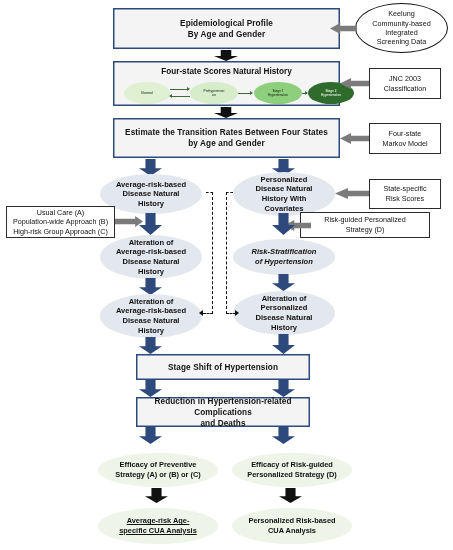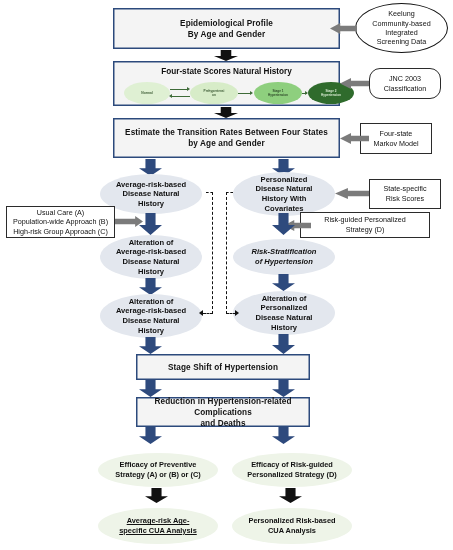--- a/index.html
+++ b/index.html
@@ -126,32 +126,32 @@
       <div class="stri l" style="left:55px;top:32px;"></div>
 
       <div class="stline" style="left:124px;top:31px;width:13px;"></div>
       <div class="stri r" style="left:136px;top:29px;"></div>
 
       <div class="stline" style="left:188px;top:31px;width:5px;"></div>
       <div class="stri r" style="left:191px;top:29px;"></div>
     </div>
   </div>
 
-  <div class="node sbox" style="left:369px;top:68px;width:72px;height:31px;border-radius:11px;">
+  <div class="node sbox" style="left:369px;top:68px;width:72px;height:31px;">
     <span class="txt">JNC 2003<br>Classification</span>
   </div>
   <div class="arrow lgray" style="left:340px;top:78px;width:29px;height:11px;"></div>
 
   <div class="arrow dblk down" style="left:214px;top:107px;width:24px;height:11px;"></div>
 
   <div class="node pbox big" style="left:113px;top:118px;width:227px;height:40px;">
     <span class="txt">Estimate the Transition Rates Between Four States<br>by Age and Gender</span>
   </div>
 
-  <div class="node sbox" style="left:360px;top:123px;width:72px;height:31px;">
+  <div class="node sbox" style="left:369px;top:123px;width:72px;height:31px;">
     <span class="txt">Four-state<br>Markov Model</span>
   </div>
   <div class="arrow lgray" style="left:340px;top:133px;width:29px;height:11px;"></div>
 
   <div class="arrow dnav down" style="left:139px;top:159px;width:23px;height:17px;"></div>
   <div class="arrow dnav down" style="left:272px;top:159px;width:23px;height:17px;"></div>
 
   <div class="node eblue" style="left:100px;top:174px;width:102px;height:40px;">
     <span class="txt">Average-risk-based<br>Disease Natural<br>History</span>
   </div>

